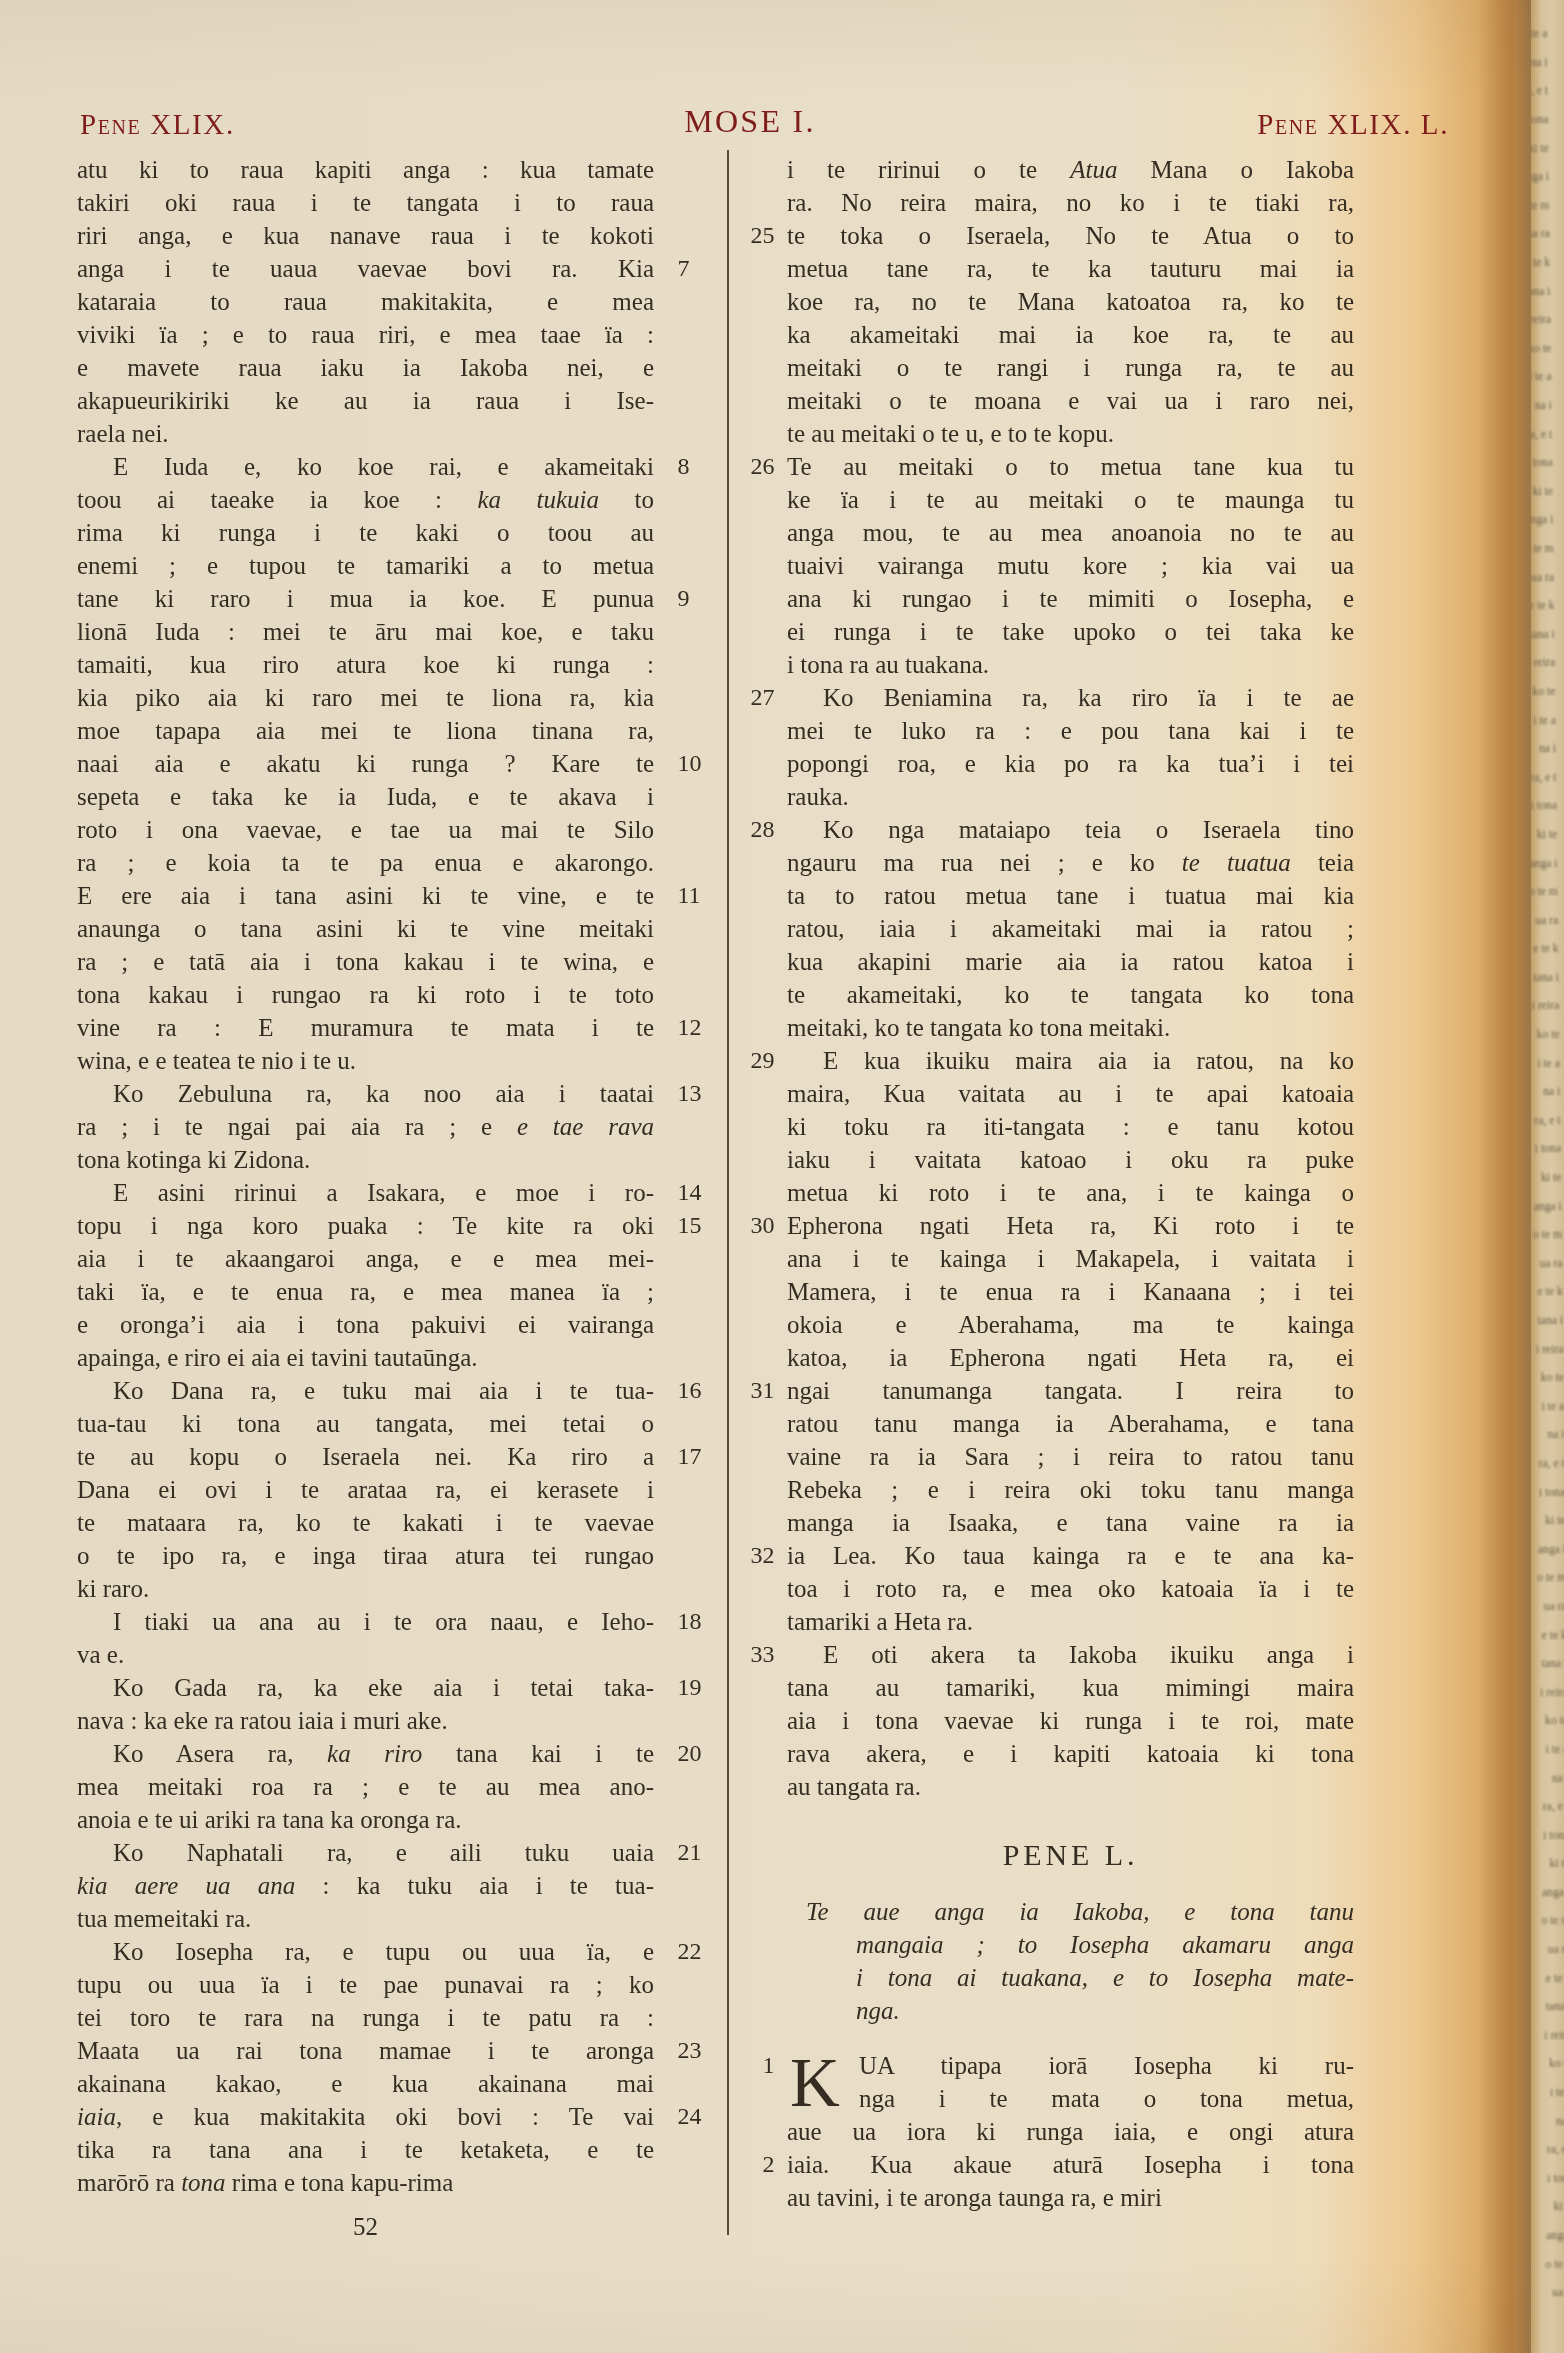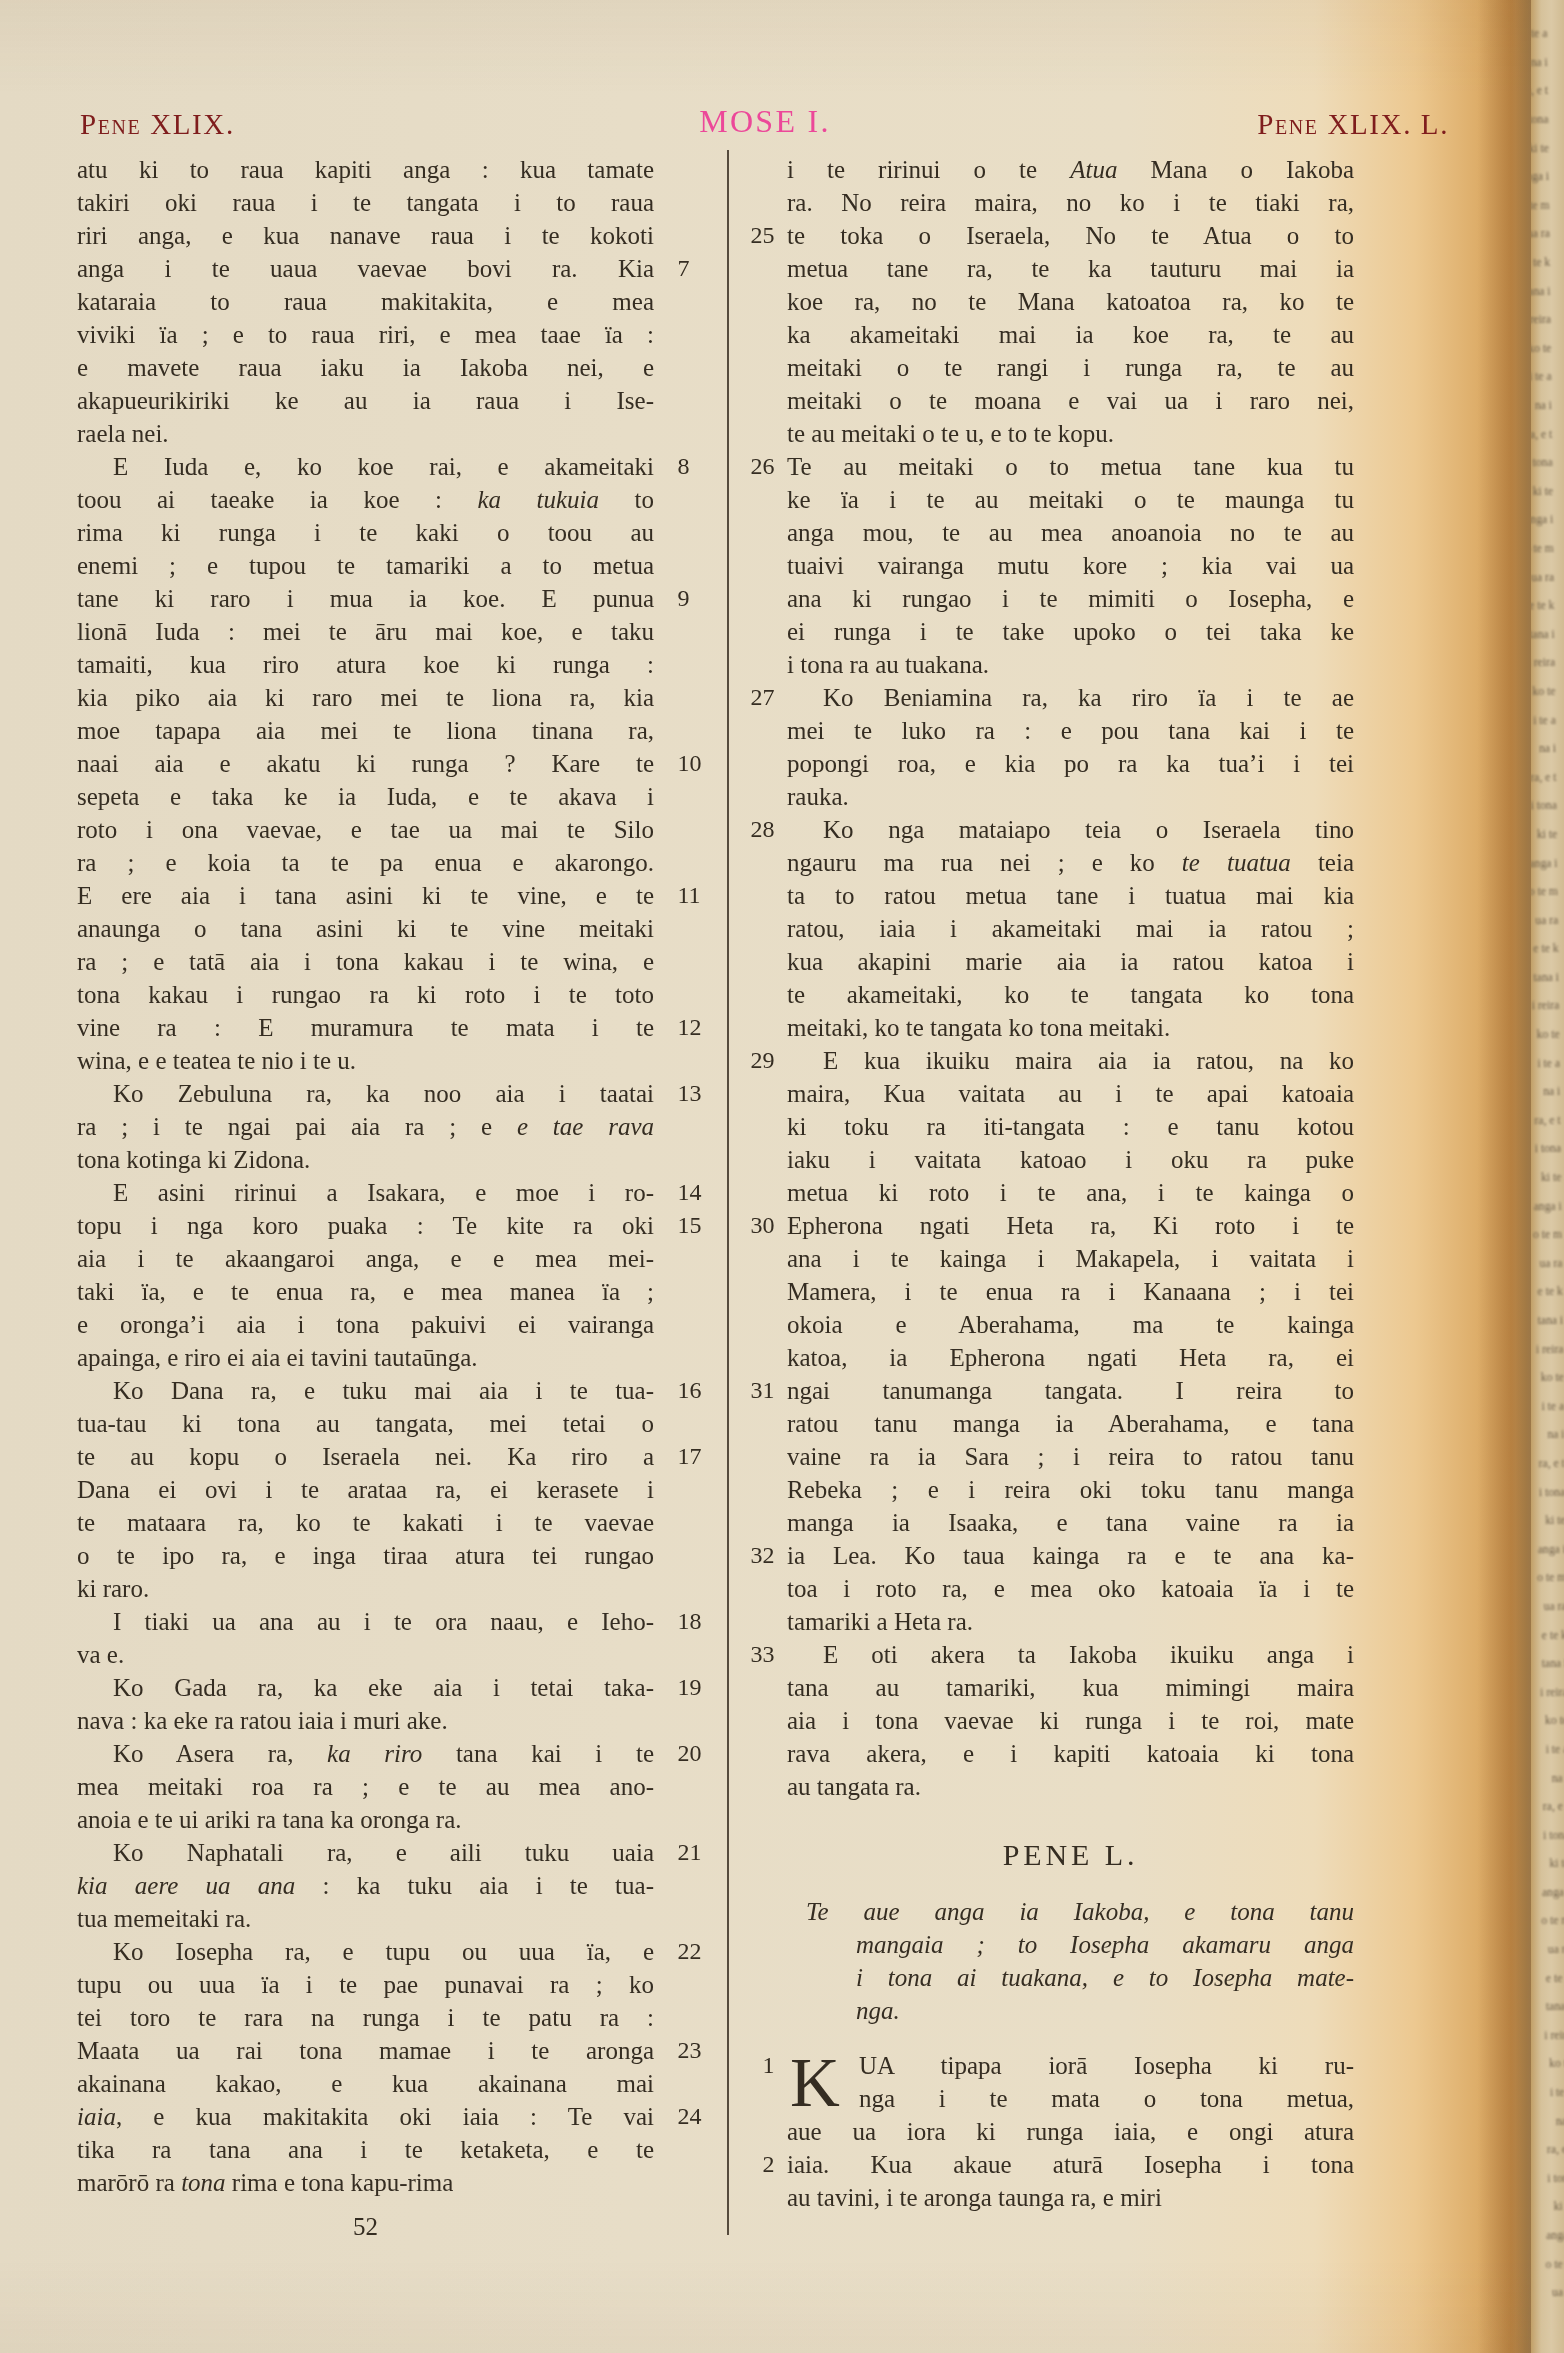--- a/index.html
+++ b/index.html
@@ -10,21 +10,21 @@
     background:
       linear-gradient(180deg, rgba(120,80,40,0.06) 0%, rgba(0,0,0,0) 4%, rgba(0,0,0,0) 96%, rgba(120,80,40,0.05) 100%),
       linear-gradient(90deg,#e4dac4 0%,#e7ddc7 40%,#e9dec6 72%,#eedcba 84%,#ecc890 90.5%,#ddad69 94.5%,#c9924e 96.6%,#caa368 97.6%,#d8c4a0 98.6%,#d2bd97 100%);
   }
   .page{position:absolute;inset:0;}
   
   .hdr{position:absolute;top:103px;left:0;width:1565px;height:47px;}
   .hdr .side{position:absolute;top:4.7px;font-variant:small-caps;font-size:29px;letter-spacing:1.6px;color:#7f1d1d;}
   .hdr .side.l{left:80px;}
   .hdr .side.r{right:116px;}
-  .hdr .mid{position:absolute;left:53px;top:0;width:1424px;text-align:center;font-size:32px;letter-spacing:2.3px;color:#ec4899;}
+  .hdr .mid{position:absolute;left:38px;top:0;width:1424px;text-align:center;font-size:32px;letter-spacing:2.3px;color:#7f1d1d;}
   
   .rule{position:absolute;left:727px;top:150px;width:2.3px;height:2085px;background:#463b2e;opacity:.9;}
   
   .col{position:absolute;top:153px;}
   .col-left{left:77px;width:577px;}
   .col-right{left:787px;width:567px;}
   .line{position:relative;font-size:25px;line-height:33px;height:33px;
         text-align:justify;text-align-last:justify;color:#352d22;}
   .line .lt{display:inline;}
   .line.last{text-align-last:left;}
@@ -119,21 +119,21 @@
       <div class="line "><span class="lt"><span>mea meitaki roa ra ;  e te au mea ano-</span></span></div>
       <div class="line last"><span class="lt"><span>anoia e te ui ariki ra tana ka oronga ra.</span></span></div>
       <div class="line ind"><span class="vnum">21</span><span class="lt"><span>Ko Naphatali ra, e aili tuku uaia</span></span></div>
       <div class="line "><span class="lt"><i>kia aere ua ana</i><span> : ka tuku aia i te tua-</span></span></div>
       <div class="line last"><span class="lt"><span>tua memeitaki ra.</span></span></div>
       <div class="line ind"><span class="vnum">22</span><span class="lt"><span>Ko Iosepha ra, e tupu ou uua ïa, e</span></span></div>
       <div class="line "><span class="lt"><span>tupu ou uua ïa i te pae punavai ra ; ko</span></span></div>
       <div class="line "><span class="lt"><span>tei toro te rara na runga i te patu ra :</span></span></div>
       <div class="line "><span class="vnum">23</span><span class="lt"><span>Maata ua rai tona mamae i te aronga</span></span></div>
       <div class="line "><span class="lt"><span>akainana kakao, e kua akainana mai</span></span></div>
-      <div class="line "><span class="vnum">24</span><span class="lt"><i>iaia</i><span>, e kua makitakita oki iaia :  Te vai</span></span></div>
+      <div class="line "><span class="vnum">24</span><span class="lt"><i>iaia</i><span>, e kua makitakita oki bovi :  Te vai</span></span></div>
       <div class="line "><span class="lt"><span>tika ra tana ana i te ketaketa, e te</span></span></div>
       <div class="line last"><span class="lt"><span>marōrō ra </span><i>tona</i><span> rima e tona kapu-rima</span></span></div>
       <div class="line pgnum last">52</div>
     </div>
   <div class="col col-right" id="col-right">
       <div class="line "><span class="lt"><span>i te ririnui o te </span><i>Atua</i><span> Mana o Iakoba</span></span></div>
       <div class="line "><span class="lt"><span>ra.  No reira maira, no ko i te tiaki ra,</span></span></div>
       <div class="line "><span class="vnum">25</span><span class="lt"><span>te toka o Iseraela, No te Atua o to</span></span></div>
       <div class="line "><span class="lt"><span>metua tane ra, te ka tauturu mai ia</span></span></div>
       <div class="line "><span class="lt"><span>koe ra, no te Mana katoatoa ra, ko te</span></span></div>

